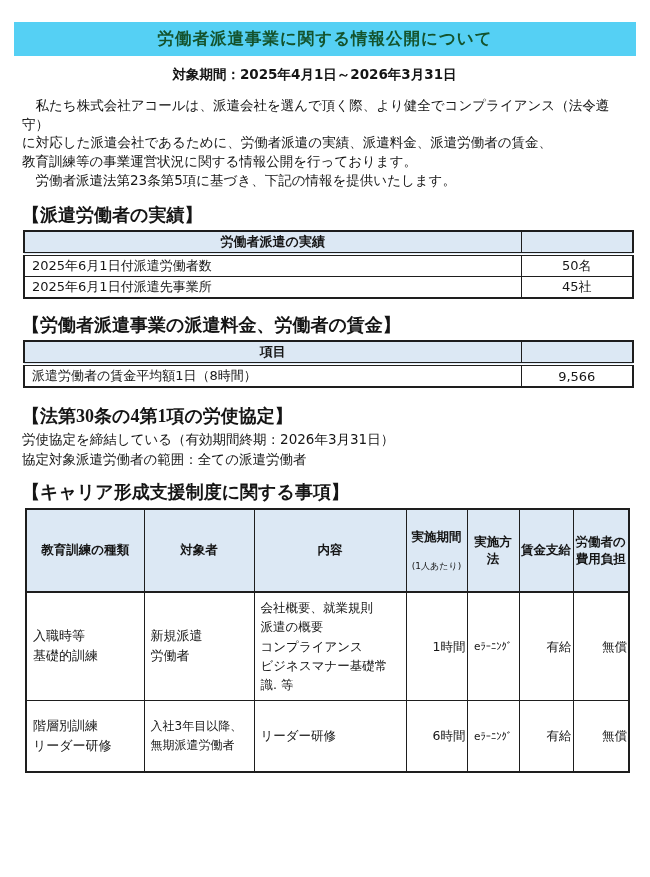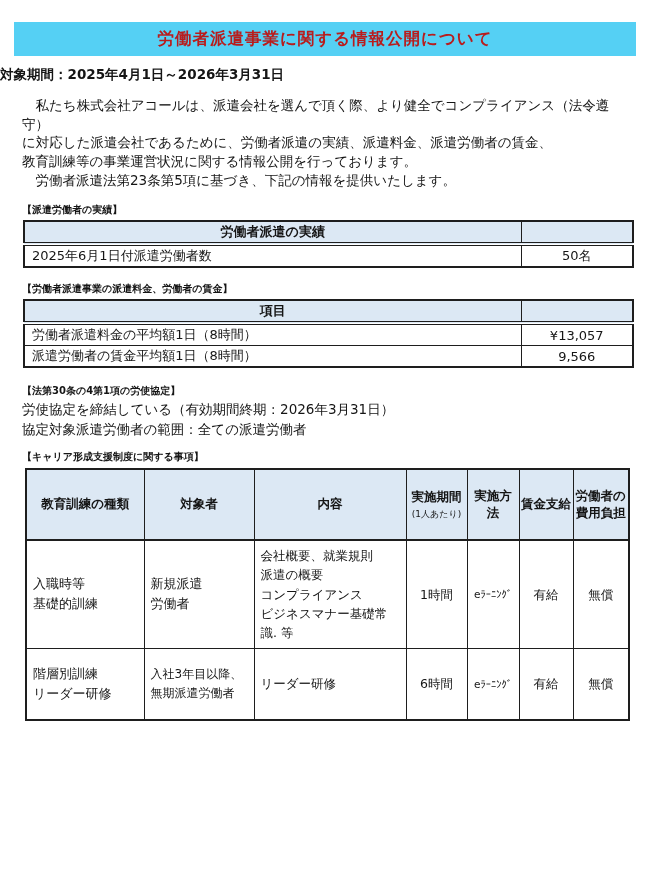--- a/index.html
+++ b/index.html
@@ -5,32 +5,32 @@
   * { box-sizing: border-box; }
   html, body { margin: 0; padding: 0; }
   body {
     width: 650px; height: 877px; background: #ffffff;
     font-family: "DejaVu Sans", sans-serif; color: #151515;
     overflow: hidden;
   }
   .title-bar {
     margin: 22px 14px 0 14px; height: 34px; background: #55d0f4;
     display: flex; align-items: center; justify-content: center;
-    font-size: 16.5px; font-weight: bold; letter-spacing: 1px; color: #b91c1c;
+    font-size: 16.5px; font-weight: bold; letter-spacing: 1px; color: #14532d;
   }
   .period-line {
-    margin: 10px 21px 0 0; text-align: left;
+    margin: 10px 21px 0 0; text-align: center;
     font-size: 13.5px; font-weight: 600;
   }
   .intro {
     margin: 12px 16px 0 22px; font-size: 13.5px; font-weight: 500;
     line-height: 1.38; white-space: pre-line;
   }
   .section-heading {
-    margin: 14px 0 3px 22px; font-size: 10px; font-weight: 600;
+    margin: 14px 0 3px 22px; font-size: 18px; font-weight: 600; font-family: Liberation Serif, serif;
   }
   
   table.kv {
     margin-left: 23px; width: 609px; border-collapse: collapse;
     table-layout: fixed; font-size: 13px;
     border: 2px solid #1e1e1e;
   }
   table.kv th, table.kv td {
     border: 1.5px solid #1e1e1e; padding: 1px 7px; height: 21px;
   }
@@ -52,23 +52,23 @@
     border-bottom: 2px solid #1e1e1e; height: 48px;
     font-weight: 600; text-align: center; padding: 2px 1px;
     white-space: pre-line; line-height: 1.35;
   }
   table.career td {
     border: 1.5px solid #1e1e1e; vertical-align: middle;
     padding: 5px 6px; white-space: pre-line; line-height: 1.55;
   }
   table.career td.c-type, table.career td.c-target { font-size: 13px; }
   table.career td.c-content { font-size: 12.5px; }
-  table.career td.c-center { text-align: center; padding: 5px 1px; }
+  table.career td.c-center { text-align: right; padding: 5px 1px; }
   table.career td.c-method { font-size: 10.5px; text-align: center; padding: 5px 0; }
-  .th-sub { display: block; font-size: 9px; font-weight: 500; margin-top: 2px; }
+  .th-sub { display: block; font-size: 9px; font-weight: 500; margin-top: 14px; }
   tr.row-h1 td { height: 76px; }
   tr.row-h2 td { height: 76px; }
   tr.row-h3 td { height: 75px; }
   tr.row-h4 td { height: 72px; }
 </style>
 </head>
 <body>
 
 <div class="title-bar">
   <span>労働者派遣事業に関する情報公開について</span>
@@ -91,40 +91,40 @@
     <tr>
       <th>労働者派遣の実績</th>
       <th></th>
     </tr>
   </thead>
   <tbody>
     <tr>
       <td>2025年6月1日付派遣労働者数</td>
       <td class="val">50名</td>
     </tr>
+    <tr>
+      <td>2025年6月1日付派遣先事業所</td>
+      <td class="val">45社</td>
+    </tr>
   </tbody>
 </table>
 
 <div class="section-heading">【労働者派遣事業の派遣料金、労働者の賃金】</div>
 <table class="kv">
   <colgroup>
       <col class="kv-label">
       <col class="kv-value">
     </colgroup>
   <thead>
     <tr>
       <th>項目</th>
       <th></th>
     </tr>
   </thead>
   <tbody>
-    <tr>
-      <td>労働者派遣料金の平均額1日（8時間）</td>
-      <td class="val">¥13,057</td>
-    </tr>
     <tr>
       <td>派遣労働者の賃金平均額1日（8時間）</td>
       <td class="val">9,566</td>
     </tr>
   </tbody>
 </table>
 
 <div class="section-heading" style="margin-top:16px">【法第30条の4第1項の労使協定】</div>
 <div class="agreement-line">労使協定を締結している（有効期間終期：2026年3月31日）</div>
 <div class="agreement-line">協定対象派遣労働者の範囲：全ての派遣労働者</div>

